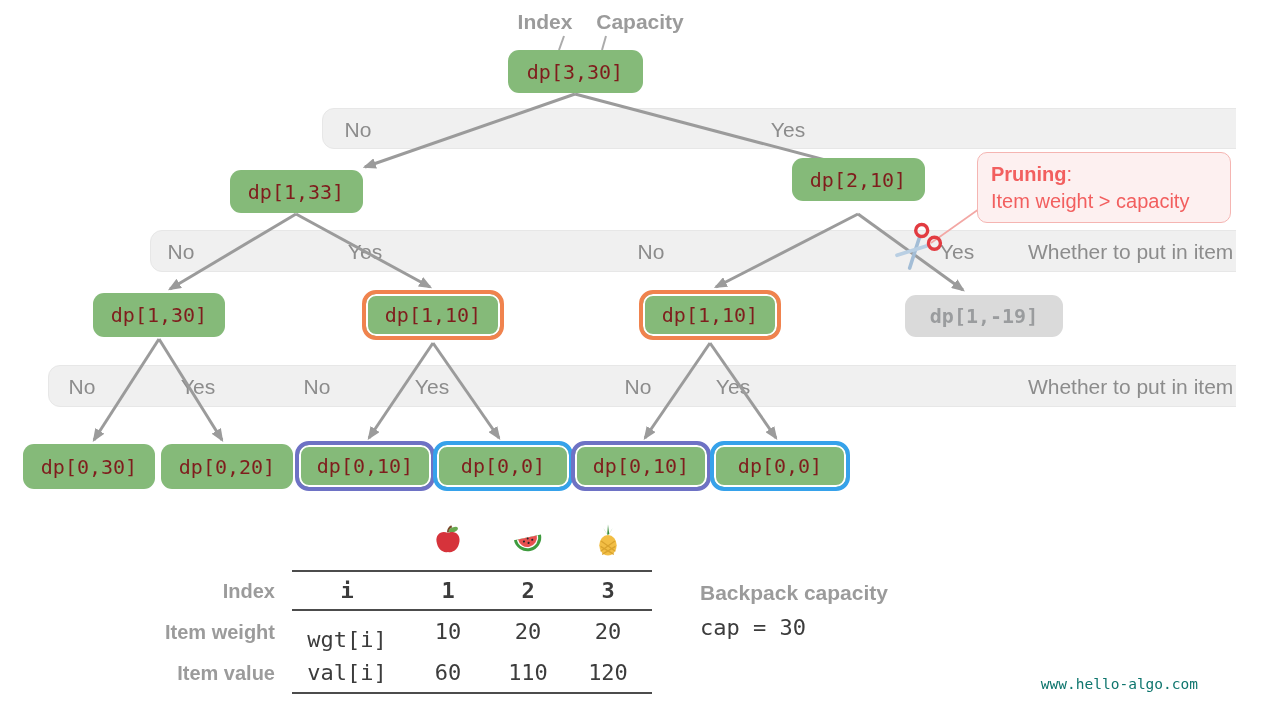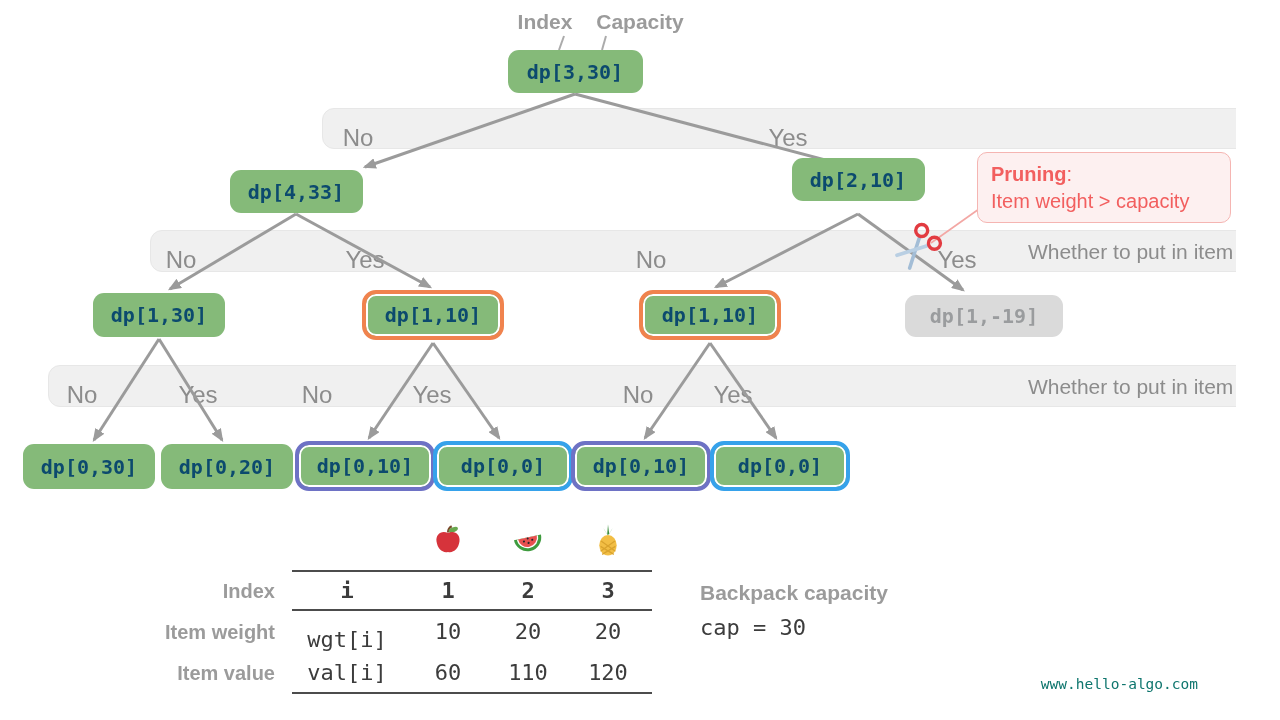--- a/index.html
+++ b/index.html
@@ -11,33 +11,33 @@
   .top-label {
     position:absolute; transform:translateX(-50%);
     font-size:21px; font-weight:700; color:#9B9B9B; white-space:nowrap;
   }
   
   .band {
     position:absolute; background:var(--band-bg,#F0F0F0);
     border:1px solid #E7E7E7; border-radius:12px; z-index:1; box-sizing:border-box;
   }
   .band-label {
-    position:absolute; top:8px; transform:translateX(-50%);
-    font-size:24px; color:var(--band-text,#8C8C8C); white-space:nowrap;
+    position:absolute; top:0; transform:translateX(-50%);
+    font-size:21px; color:var(--band-text,#8C8C8C); white-space:nowrap;
   }
   .band-caption {
     position:absolute; right:14px; top:0;
     font-size:21px; color:var(--band-text,#8C8C8C); white-space:nowrap;
   }
   .band-item { font-weight:700; color:#4F4F4F; margin-left:7px; }
   
   .node {
     position:absolute; z-index:3; display:flex; align-items:center; justify-content:center;
-    font-family:"DejaVu Sans Mono", monospace; font-weight:700; font-size:20px;
-    color:#0c4a6e; background:var(--green,#85BA79); border-radius:11px; box-sizing:border-box;
+    font-family:"DejaVu Sans Mono", monospace; font-weight:400; font-size:20px;
+    color:#7f1d1d; background:var(--green,#85BA79); border-radius:11px; box-sizing:border-box;
     white-space:nowrap;
   }
   .node.orange { border:4px solid var(--orange,#F0834E); box-shadow:inset 0 0 0 2px #fff; border-radius:14px; }
   .node.purple { border:4px solid var(--purple,#6E72C5); box-shadow:inset 0 0 0 2px #fff; border-radius:14px; }
   .node.blue   { border:4px solid var(--blue,#36A2EB);   box-shadow:inset 0 0 0 2px #fff; border-radius:14px; }
   .node.gray   { background:var(--gray-bg,#DADADA); color:var(--gray-text,#9A9C9E); font-weight:700; }
   
   #edge-layer { position:absolute; left:0; top:0; z-index:2; pointer-events:none; }
   
   .callout {
@@ -126,21 +126,21 @@
         <span class="band-label" style="left: 149px; line-height: 42px;">Yes</span>
         <span class="band-label" style="left: 268px; line-height: 42px;">No</span>
         <span class="band-label" style="left: 383px; line-height: 42px;">Yes</span>
         <span class="band-label" style="left: 589px; line-height: 42px;">No</span>
         <span class="band-label" style="left: 684px; line-height: 42px;">Yes</span>
         <span class="band-caption" style="line-height: 42px;"><span>Whether to put in item</span><span class="band-item">1</span></span>
       </div>
     </div>
   <div id="node-layer">
       <div class="node green" style="left: 507.5px; top: 50px; width: 135px; height: 43px;">dp[3,30]</div>
-      <div class="node green" style="left: 229.5px; top: 170px; width: 133px; height: 43px;">dp[4,33]</div>
+      <div class="node green" style="left: 229.5px; top: 170px; width: 133px; height: 43px;">dp[1,33]</div>
       <div class="node green" style="left: 791.5px; top: 158px; width: 133px; height: 43px; text-align: right;">dp[2,10]</div>
       <div class="node green" style="left: 93px; top: 293px; width: 132px; height: 44px;">dp[1,30]</div>
       <div class="node orange" style="left: 362px; top: 290px; width: 142px; height: 50px;">dp[1,10]</div>
       <div class="node orange" style="left: 639px; top: 290px; width: 142px; height: 50px;">dp[1,10]</div>
       <div class="node gray" style="left: 905px; top: 295px; width: 158px; height: 42px;">dp[1,-19]</div>
       <div class="node green" style="left: 23px; top: 444px; width: 132px; height: 45px;">dp[0,30]</div>
       <div class="node green" style="left: 161px; top: 444px; width: 132px; height: 45px;">dp[0,20]</div>
       <div class="node purple" style="left: 295px; top: 441px; width: 140px; height: 50px;">dp[0,10]</div>
       <div class="node blue" style="left: 433px; top: 441px; width: 140px; height: 50px;">dp[0,0]</div>
       <div class="node purple" style="left: 571px; top: 441px; width: 140px; height: 50px;">dp[0,10]</div>

